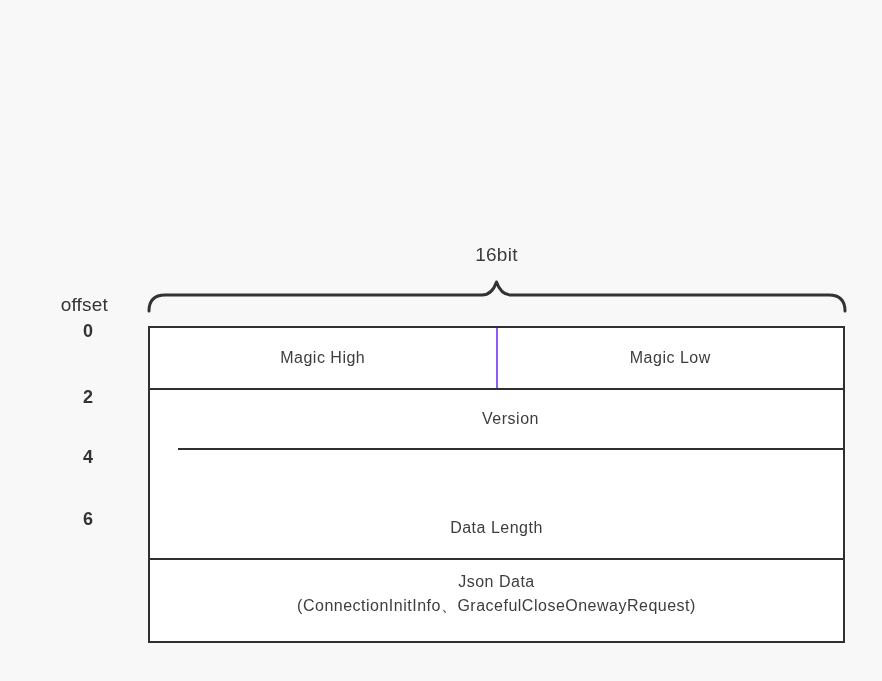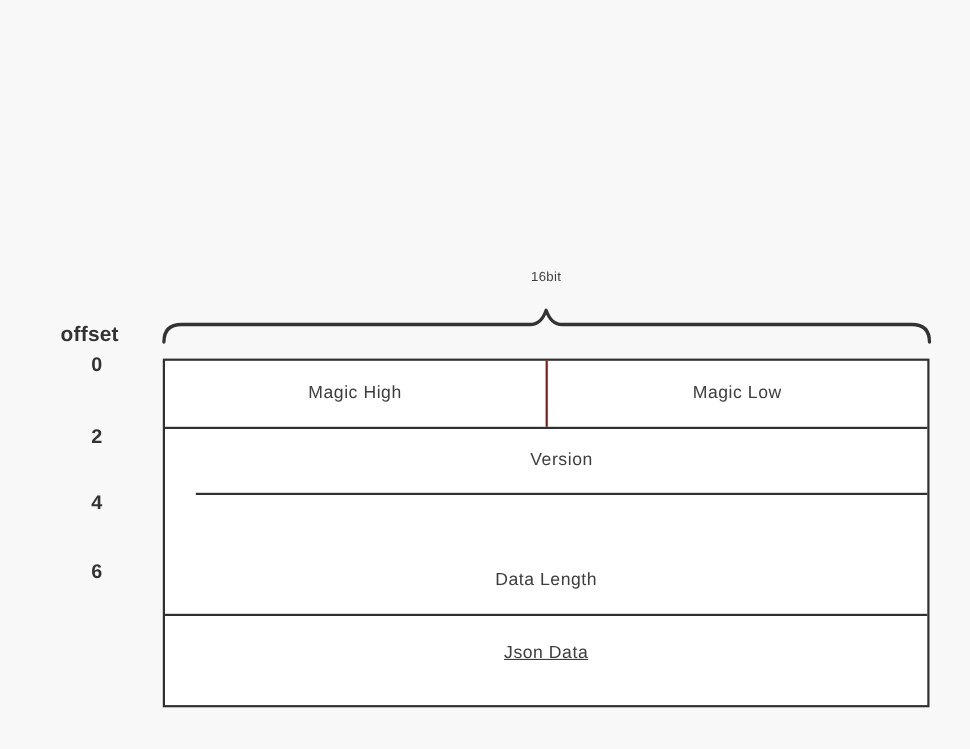--- a/index.html
+++ b/index.html
@@ -18,39 +18,39 @@
     position: relative;
     width: 882px;
     height: 681px;
   }
   .bit-label {
     position: absolute;
     left: 148px;
     top: 244px;
     width: 697px;
     text-align: center;
-    font-size: 12px;
+    font-size: 19px;
     letter-spacing: 0.3px;
     color: #3d3d3d;
   }
   .brace-wrap {
     position: absolute;
     left: 140px;
     top: 272px;
     width: 715px;
     height: 48px;
   }
   .offset-header {
     position: absolute;
     left: 20px;
     top: 293px;
     width: 88px;
     text-align: right;
     font-size: 19px;
-    font-weight: 700;
+    font-weight: 400;
     letter-spacing: 0.2px;
     color: #333333;
     line-height: 24px;
   }
   .offset-num {
     position: absolute;
     left: 33px;
     width: 60px;
     text-align: right;
     font-size: 18px;
@@ -77,33 +77,32 @@
   .prow {
     display: flex;
     border-bottom: 2px solid #303030;
   }
   .prow.r1 { height: 60px; }
   .prow.r2 { height: 58px; margin-left: 28px; }
   .prow.r3 { height: 60px; margin-top: 48px; }
   .prow.r4 {
     flex: 1;
     border-bottom: none;
-    text-decoration: underline;
   }
   .pcell {
     flex: 1;
     display: flex;
     align-items: center;
     justify-content: center;
     font-size: 16px;
     letter-spacing: 0.5px;
     color: #3d3d3d;
   }
   .pcell + .pcell {
-    border-left: 2px solid #7f1d1d;
+    border-left: 2px solid #8b5cf6;
   }
   .pcell.multiline {
     flex-direction: column;
     line-height: 24px;
     padding-bottom: 14px;
   }
 </style>
 </head>
 <body>
 
@@ -135,18 +134,19 @@
       <div class="pcell">Version</div>
     </div>
 
     <div class="prow r3">
       <div class="pcell">Data Length</div>
     </div>
 
     <div class="prow r4">
       <div class="pcell multiline">
         <span>Json Data</span>
+        <span>(ConnectionInitInfo、GracefulCloseOnewayRequest)</span>
       </div>
     </div>
 
   </div>
 
 </div>
 
 </body></html>

